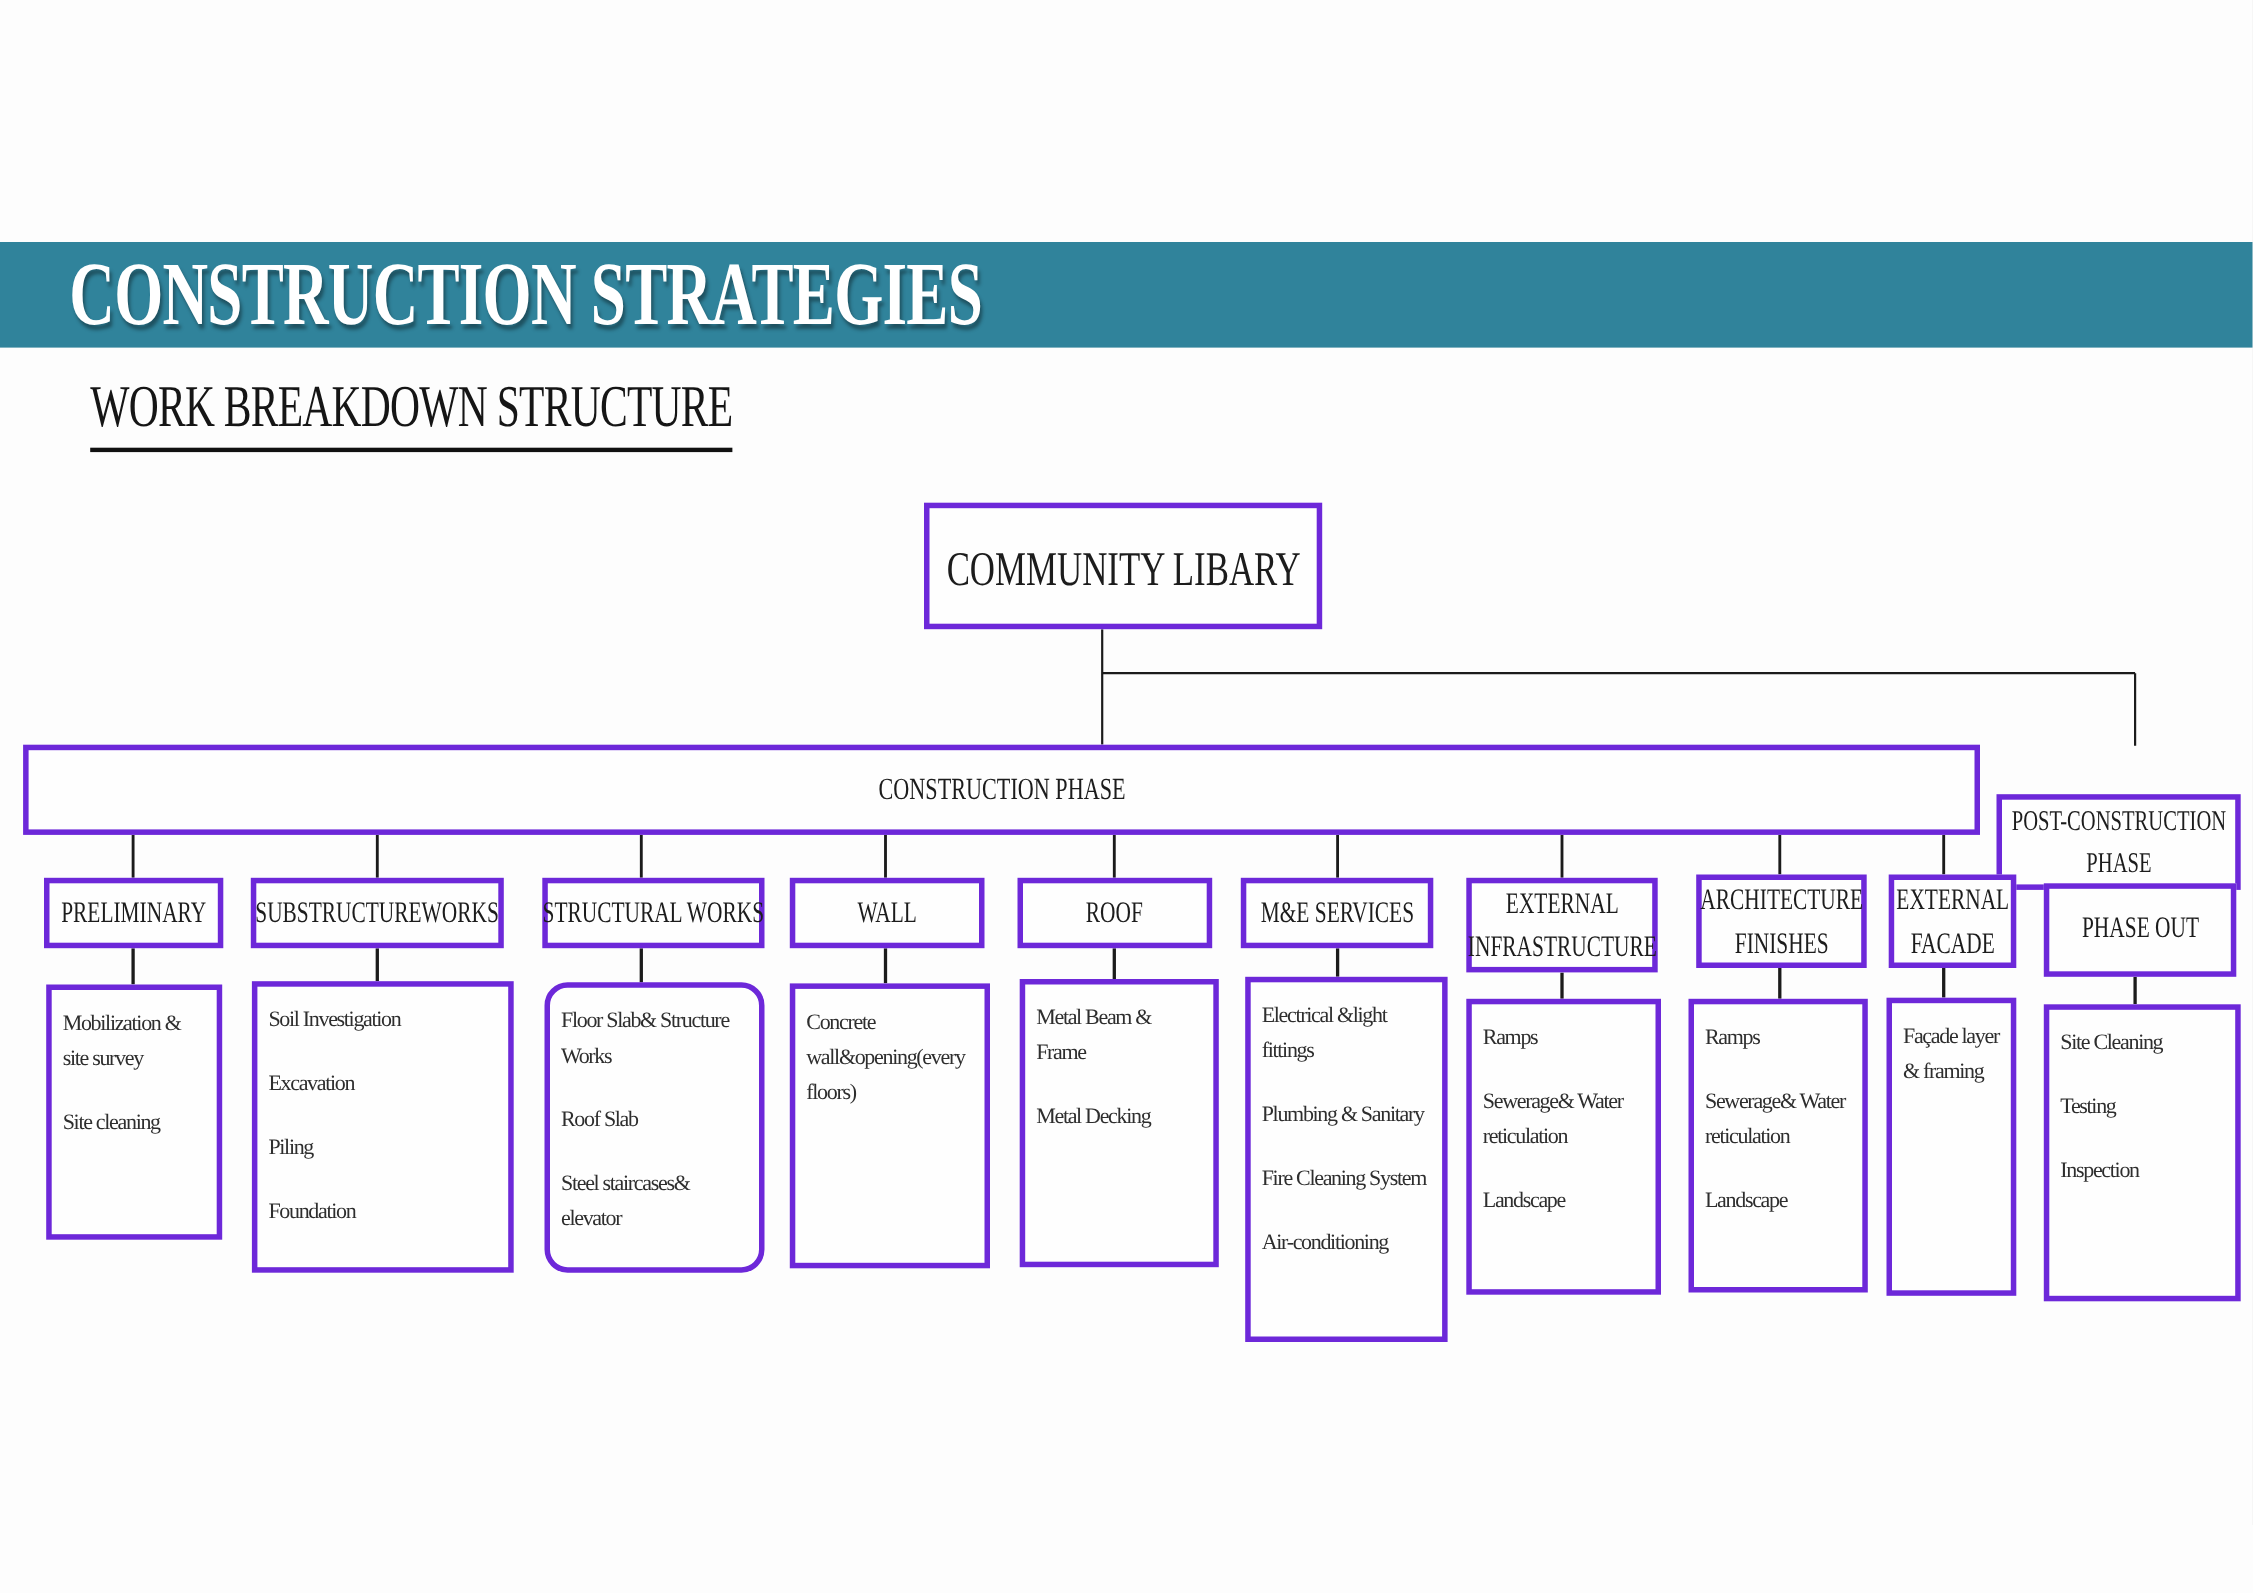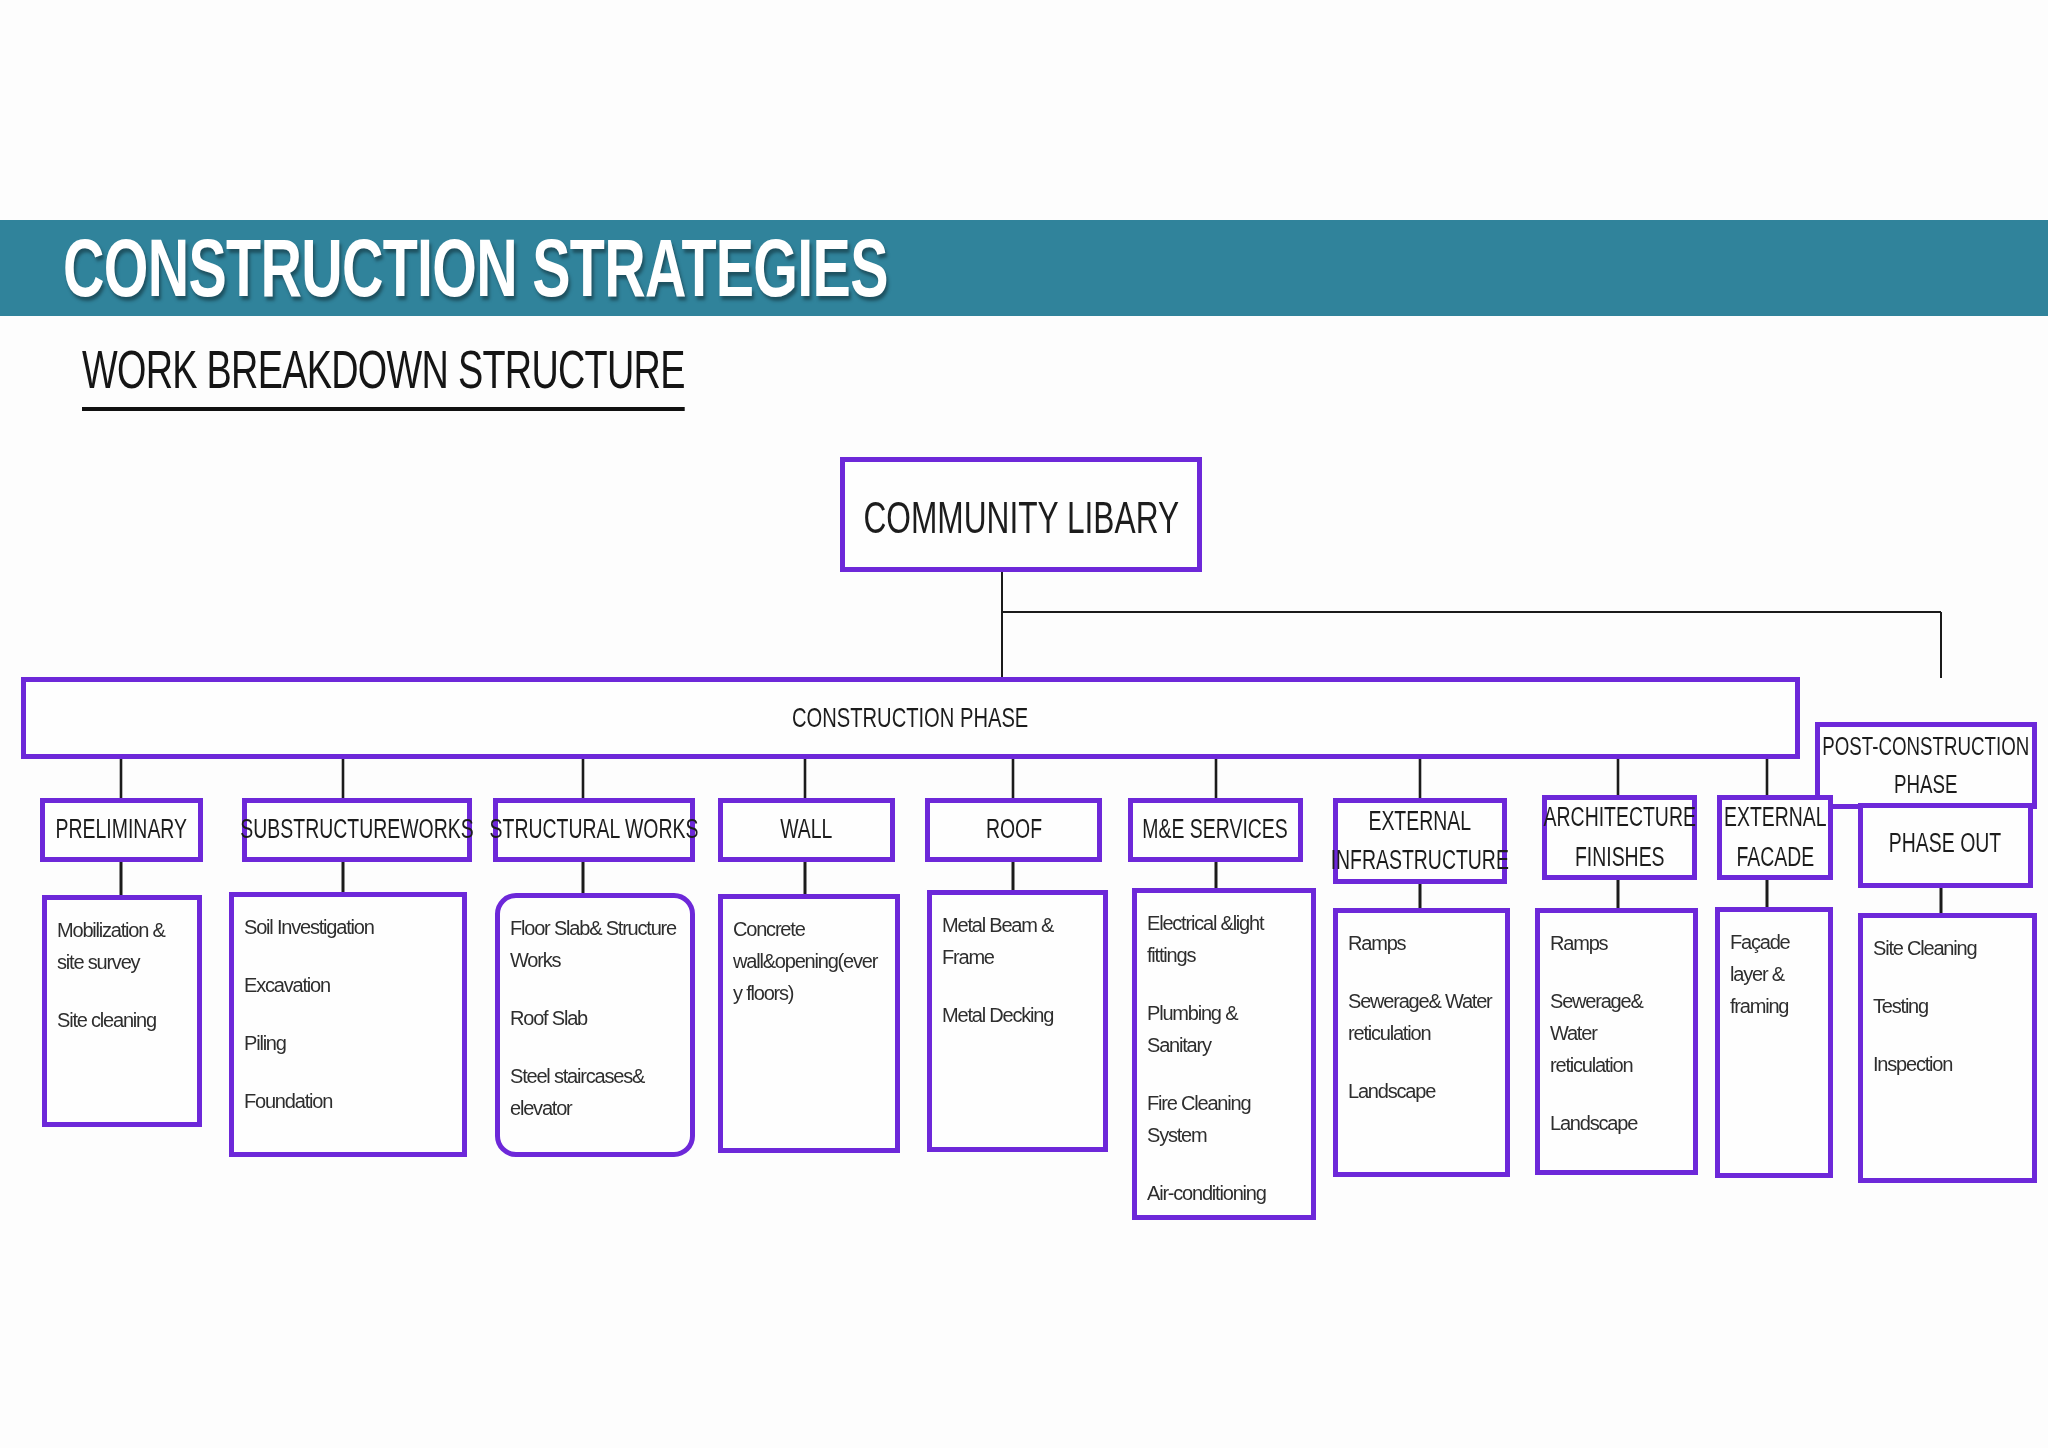--- a/index.html
+++ b/index.html
@@ -1,18 +1,18 @@
 <!DOCTYPE html>
 <html><head>
 <meta charset="utf-8">
 <style>
   html,body{margin:0;padding:0;background:#e8e8e8;}
   #stage{
     position:relative;width:2048px;height:1448px;background:#fdfdfd;
-    font-family:Liberation Sans, sans-serif;overflow:hidden;
+    font-family:Liberation Serif, serif;overflow:hidden;
   }
   
   #title-bar{position:absolute;left:0;top:220px;width:2048px;height:96px;background:#30839b;}
   #page-title{
     position:absolute;left:63px;top:0;height:96px;line-height:96px;margin:0;
     font-size:82px;font-weight:bold;color:#ffffff;letter-spacing:-1px;
     text-shadow:3px 4px 4px rgba(0,0,0,.38);white-space:pre;
   }
   .condense{display:inline-block;transform:scaleX(.70);transform-origin:0 50%;}
   #subtitle{
@@ -95,21 +95,21 @@
   </div>
 
   <div id="branches">
       <div class="node cat" style="left: 40px; top: 798px; width: 163px; height: 64px;">
         <span class="lbl">PRELIMINARY</span>
       </div>
       <div class="node leaf" style="left: 42px; top: 895px; width: 160px; height: 232px;">
         <div class="leaf-item">Mobilization &amp; site survey</div>
         <div class="leaf-item">Site cleaning</div>
       </div>
-      <div class="node cat" style="left: 242px; top: 798px; width: 230px; height: 64px;">
+      <div class="node cat" style="left: 228px; top: 798px; width: 230px; height: 64px;">
         <span class="lbl">SUBSTRUCTUREWORKS</span>
       </div>
       <div class="node leaf" style="left: 229px; top: 892px; width: 238px; height: 265px;">
         <div class="leaf-item">Soil Investigation</div>
         <div class="leaf-item">Excavation</div>
         <div class="leaf-item">Piling</div>
         <div class="leaf-item">Foundation</div>
       </div>
       <div class="node cat" style="left: 493px; top: 798px; width: 202px; height: 64px;">
         <span class="lbl">STRUCTURAL WORKS</span>

